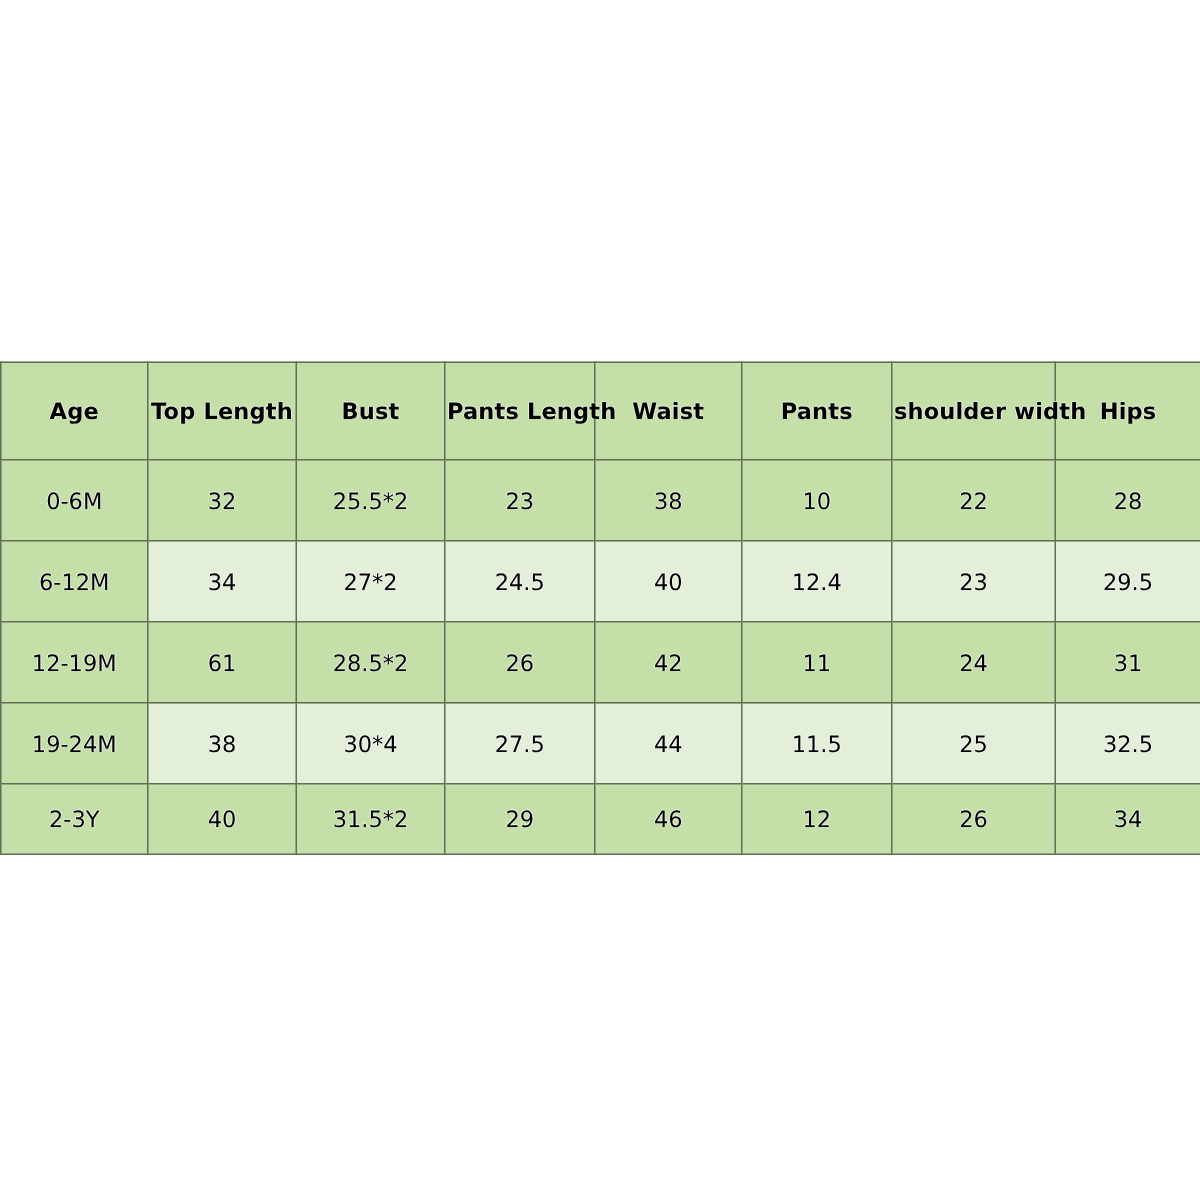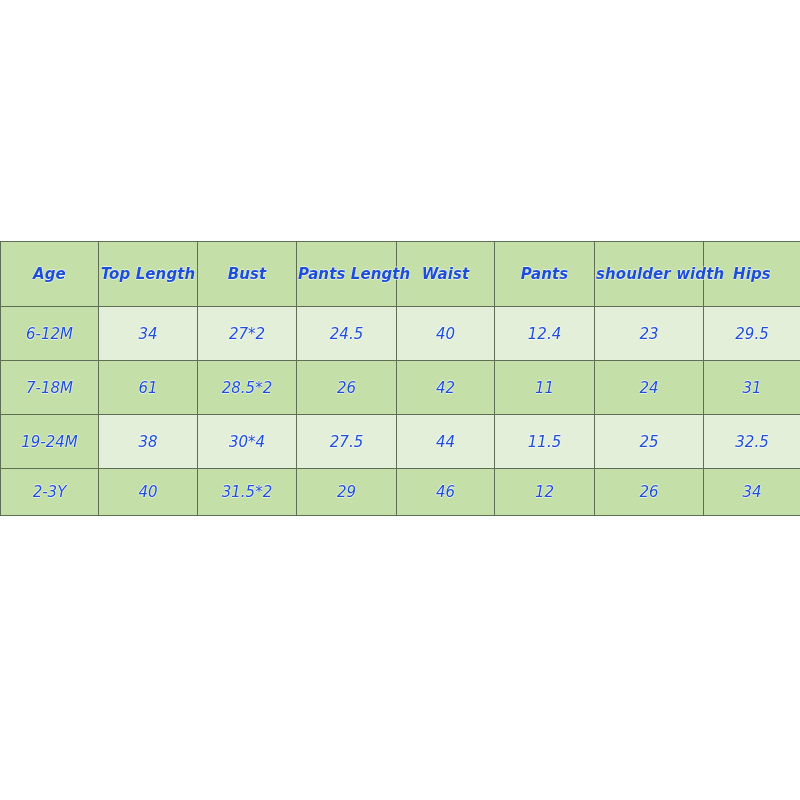--- a/index.html
+++ b/index.html
@@ -37,26 +37,25 @@
   table.size-chart col.c-waist        { width: 98px; }
   table.size-chart col.c-sleeve       { width: 100px; }
   table.size-chart col.c-shoulder     { width: 109px; }
   table.size-chart col.c-hips         { width: 97px; }
 
   table.size-chart th,
   table.size-chart td {
     border: 1px solid #5f6f55;
     text-align: center;
     vertical-align: middle;
-    color: #1d4ed8;
+    color: #000000;
     background: #c4dfa8;
     padding: 0 1px;
     white-space: nowrap;
     overflow: visible;
-    font-style: italic;
   }
 
   table.size-chart thead th {
     height: 64px;
     font-size: 15px;
     font-weight: bold;
     letter-spacing: 0.1px;
     text-shadow:
        0.6px 0 0 rgba(255,255,255,0.55),
       -0.6px 0 0 rgba(255,255,255,0.55),
@@ -115,32 +114,42 @@
         <th>Top Length</th>
         <th>Bust</th>
         <th>Pants Length</th>
         <th>Waist</th>
         <th>Pants</th>
         <th>shoulder width</th>
         <th>Hips</th>
       </tr>
     </thead>
     <tbody>
+      <tr class="row-0">
+        <td class="age-cell">0-6M</td>
+        <td>32</td>
+        <td>25.5*2</td>
+        <td>23</td>
+        <td>38</td>
+        <td>10</td>
+        <td>22</td>
+        <td>28</td>
+      </tr>
       <tr class="row-alt">
         <td class="age-cell">6-12M</td>
         <td>34</td>
         <td>27*2</td>
         <td>24.5</td>
         <td>40</td>
         <td>12.4</td>
         <td>23</td>
         <td>29.5</td>
       </tr>
       <tr class="row-2">
-        <td class="age-cell">7-18M</td>
+        <td class="age-cell">12-19M</td>
         <td>61</td>
         <td>28.5*2</td>
         <td>26</td>
         <td>42</td>
         <td>11</td>
         <td>24</td>
         <td>31</td>
       </tr>
       <tr class="row-alt">
         <td class="age-cell">19-24M</td>

